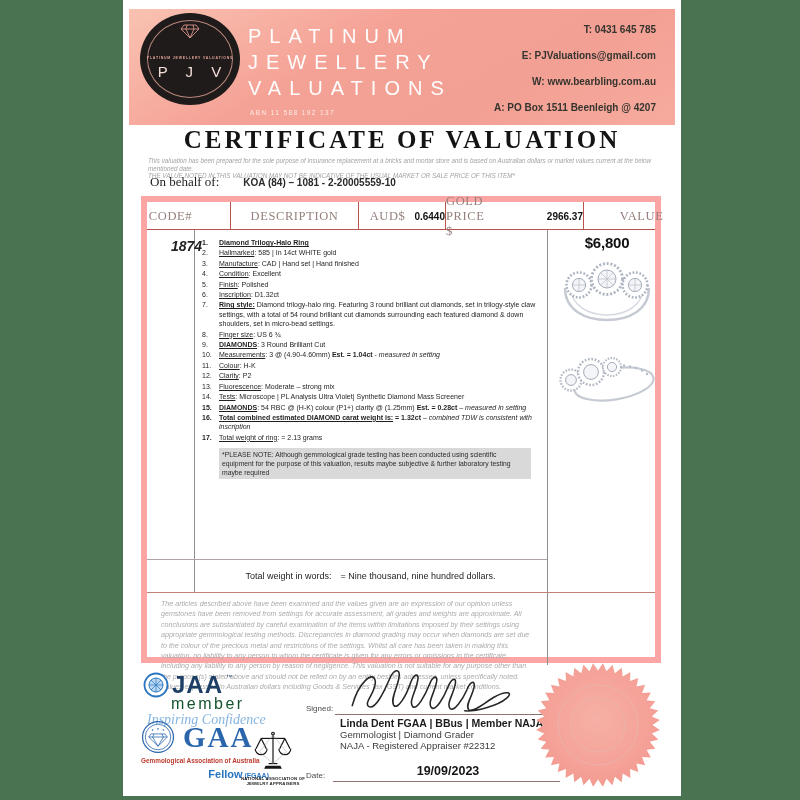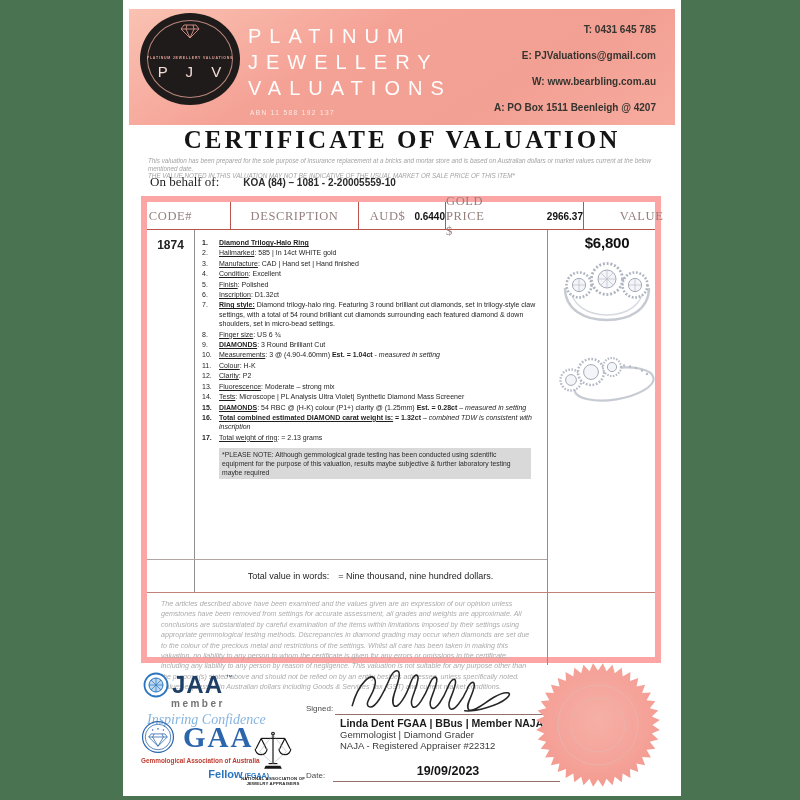--- a/index.html
+++ b/index.html
@@ -37,21 +37,21 @@
   #behalf .val{font-size:10px;font-weight:bold;color:#2a2a2a;}
   
   #tbl{position:absolute;left:18px;top:196px;width:520px;height:467px;border:6px solid #fca5a5;box-sizing:border-box;}
   .hcell{position:absolute;top:0;height:28px;display:flex;align-items:center;justify-content:center;
        font-family:"Liberation Serif", serif;font-size:12.5px;color:#95807d;letter-spacing:.6px;box-sizing:border-box;}
   #h-row{position:absolute;left:0;top:0;width:100%;height:28px;border-bottom:1.5px solid #b9544c;box-sizing:border-box;}
   .rl{border-left:1.5px solid #b9544c;margin-left:36px;}
   .hval{font-family:"Liberation Sans", sans-serif;color:#131313;font-weight:bold;font-size:10px;letter-spacing:0;margin-left:9px;}
   .vline{position:absolute;width:1px;background:#8f8f8f;}
   .hline{position:absolute;height:1px;left:0;width:100%;}
-  #code-val{position:absolute;left:0;top:36px;width:47px;text-align:center;font-size:12px;font-weight:bold;color:#222;}
+  #code-val{position:absolute;left:16px;top:36px;width:47px;text-align:center;font-size:14px;font-weight:bold;color:#222;font-style:italic;}
   #desc-items{position:absolute;left:55px;top:36px;width:342px;font-size:7px;line-height:9.4px;color:#1f1f1f;}
   .d-item{display:flex;margin-bottom:1px;}
   .d-item .num{width:17px;flex:none;}
   .d-item.nb .num{font-weight:bold;}
   .d-item .txt{width:320px;}
   .seg-b{font-weight:bold;}
   .seg-i{font-style:italic;}
   .seg-u{text-decoration:underline;}
   #note{position:absolute;left:72px;top:246px;width:306px;background:#d9d9d9;
        font-size:6.8px;line-height:9px;color:#2b2b2b;padding:2px 3px;}
@@ -61,21 +61,21 @@
   #ring2{position:absolute;left:407px;top:148px;}
   #total-row{position:absolute;left:47px;top:357px;width:353px;height:33px;
        display:flex;align-items:center;justify-content:center;gap:9px;font-size:9px;color:#242424;}
   #disc{position:absolute;left:14px;top:397px;width:372px;
        font-size:7.1px;font-style:italic;color:#ababab;line-height:10.4px;}
   
   #jaa{position:absolute;left:20px;top:672px;}
   #jaa .row1{display:flex;align-items:center;gap:3px;}
   #jaa .jaa-txt{font-size:24px;font-weight:bold;color:#1d3f66;letter-spacing:1px;line-height:24px;}
   #jaa .tm{font-size:6px;color:#1d3f66;vertical-align:top;position:relative;top:-8px;}
-  #jaa .member{font-size:10px;font-weight:bold;color:#737373;letter-spacing:2.5px;margin:0 0 0 28px;line-height:11px;}
+  #jaa .member{font-size:16px;font-weight:normal;color:#14532d;letter-spacing:2.5px;margin:0 0 0 28px;line-height:11px;}
   #jaa .tag{font-family:"Liberation Serif", serif;font-style:italic;font-size:14px;color:#85b4df;margin:3px 0 0 4px;}
   #gaa{position:absolute;left:18px;top:720px;width:128px;}
   #gaa .row1{display:flex;align-items:center;gap:8px;}
   #gaa .gaa-txt{font-family:"Liberation Serif", serif;font-size:29px;font-weight:bold;color:#2b66ad;letter-spacing:2px;line-height:30px;}
   #gaa .org{font-size:6.4px;font-weight:bold;color:#bf3a2e;margin-top:3px;white-space:nowrap;}
   #gaa .fellow{font-size:11px;font-weight:bold;color:#2a75c0;text-align:right;margin-top:4px;}
   #gaa .fellow small{font-size:7px;font-weight:bold;}
   #naja{position:absolute;left:112px;top:731px;width:76px;text-align:center;}
   #naja .org{font-size:4.3px;font-weight:bold;color:#1c1c1c;line-height:5.4px;margin-top:1px;letter-spacing:.2px;}
   #sig-img{position:absolute;left:208px;top:666px;}
@@ -256,21 +256,21 @@
       <g fill="#b7bdc8">
         <circle cx="70" cy="15.5" r="1.2"></circle>
           <circle cx="76" cy="16.5" r="1.2"></circle>
           <circle cx="82" cy="18" r="1.2"></circle>
           <circle cx="88" cy="20.5" r="1.2"></circle>
           <circle cx="93" cy="24" r="1.2"></circle>
       </g>
     </svg>
 
     <div id="total-row">
-      <span>Total value in words:</span>
+      <span>Total weight in words:</span>
       <span>= Nine thousand, nine hundred dollars.</span>
     </div>
 
     <div id="disc">The articles described above have been examined and the values given are an expression of our opinion unless gemstones have been removed from settings for accurate assessment, all grades and weights are approximate. All conclusions are substantiated by careful examination of the items within limitations imposed by their settings using appropriate gemmological testing methods. Discrepancies in diamond grading may occur when diamonds are set due to the colour of the precious metal and restrictions of the settings. Whilst all care has been taken in making this valuation, no liability to any person to whom the certificate is given for any errors or omissions in the certificate, including any liability to any person by reason of negligence. This valuation is not suitable for any purpose other than the purpose(s) stated above and should not be relied on by an entity besides addressee, unless specifically noted. Values expressed in  Australian dollars including Goods &amp; Services Tax (GST) and current market conditions.</div>
   </div>
 
   <div id="jaa">
     <div class="row1">
       <svg width="26" height="26" viewBox="0 0 26 26">
         <circle cx="13" cy="13" r="11.5" fill="#ffffff" stroke="#2a75c0" stroke-width="1.8"></circle>

